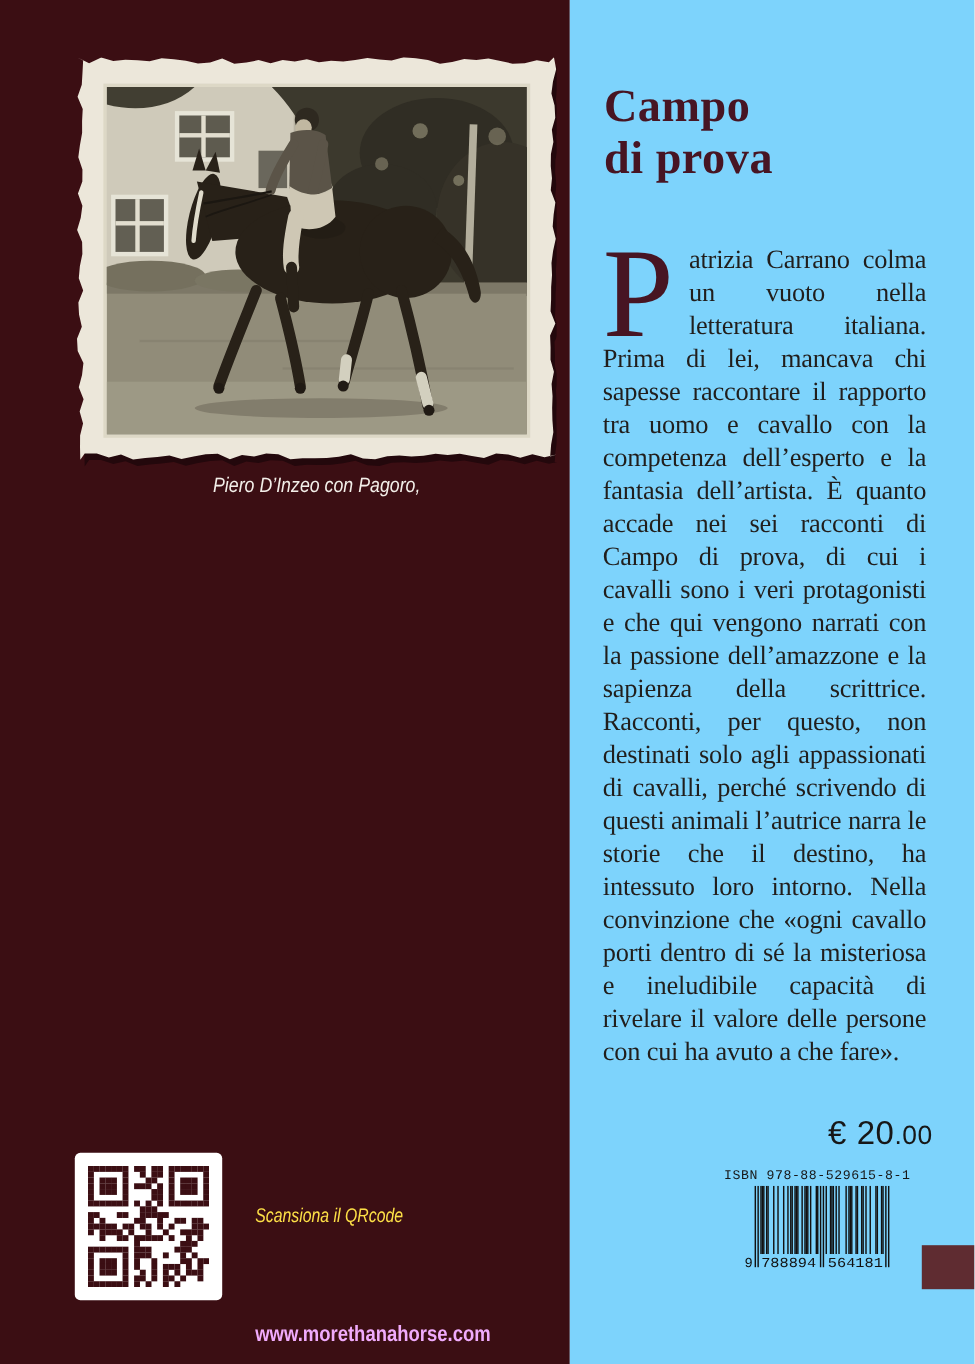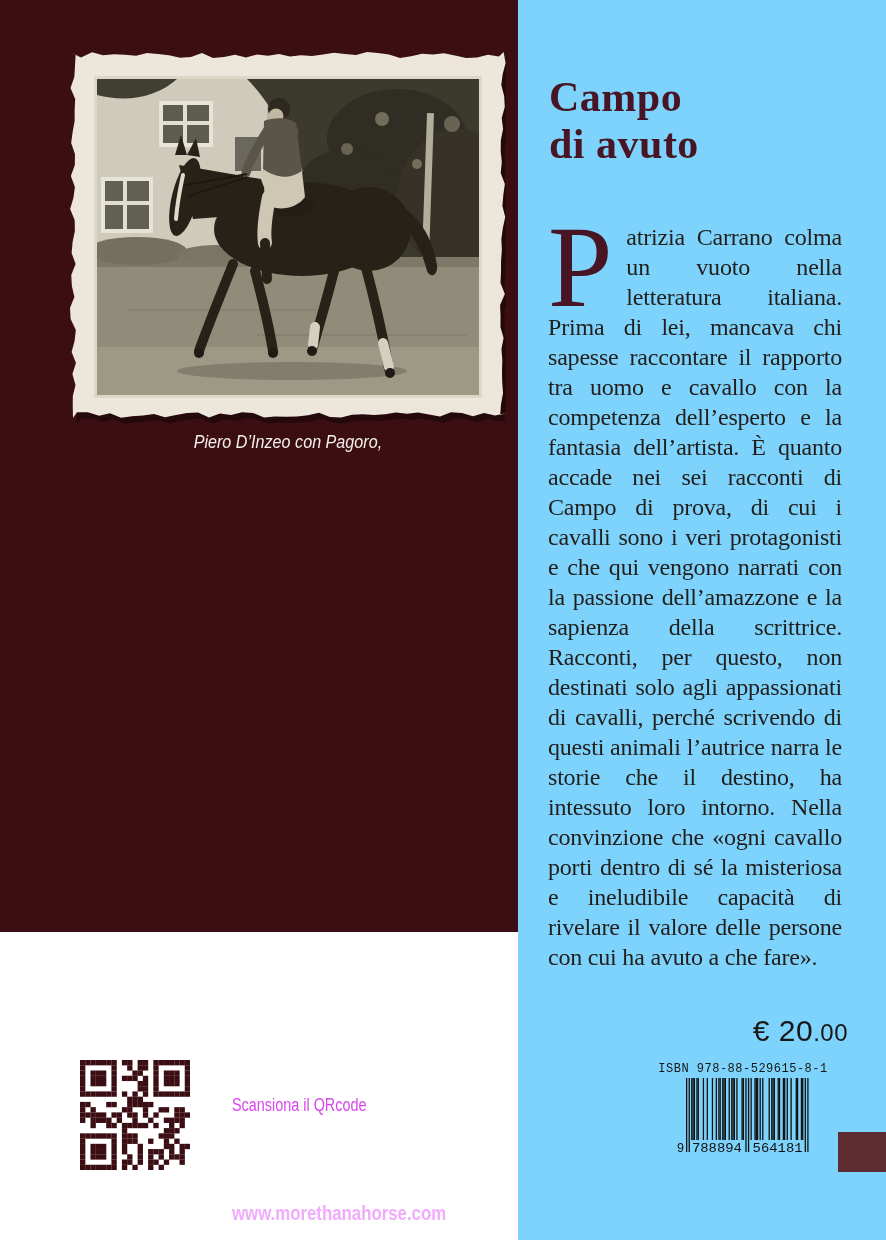--- a/index.html
+++ b/index.html
@@ -8,29 +8,29 @@
     --corner:#5f2c31;
     --cream:#ece7da;
     --ink:#211e1c;
   }
   *{margin:0;padding:0;box-sizing:border-box;}
   html,body{width:886px;background:#fff;}
   body{font-family:"Liberation Sans",sans-serif;}
   .cover{position:relative;width:886px;height:1240px;background:#fff;overflow:hidden;}
 
   
-  .left-panel{position:absolute;left:0;top:0;width:518px;height:932px;background:var(--maroon);}
+  .left-panel{position:absolute;left:0;top:0;width:518px;height:1240px;background:var(--maroon);}
   .photo{position:absolute;left:70px;top:52px;}
   .caption{position:absolute;left:70px;top:428px;width:436px;text-align:center;
     color:#f3efe9;font-style:italic;font-size:19px;line-height:27px;}
   .caption .cond{display:inline-block;transform:scaleX(.85);transform-origin:center;white-space:nowrap;}
 
   .qr-box{position:absolute;left:68px;top:1048px;width:134px;height:134px;background:#fff;border-radius:5px;}
   .qr-box svg{position:absolute;left:12px;top:12px;}
-  .scan-text{position:absolute;left:232px;top:1096px;color:#d946ef;font-size:18px;line-height:19px;}
+  .scan-text{position:absolute;left:232px;top:1096px;color:#fde047;font-size:18px;line-height:19px;font-style:italic;}
   .scan-text .cond{display:inline-block;transform:scaleX(.8);transform-origin:left;white-space:nowrap;}
   .website{position:absolute;left:232px;top:1200px;color:#f0abfc;font-size:20px;font-weight:bold;line-height:27px;}
   .website .cond{display:inline-block;transform:scaleX(.84);transform-origin:left;white-space:nowrap;}
 
   
   .right-panel{position:absolute;left:518px;top:0;width:368px;height:1240px;background:#7dd3fc;}
   .title{position:absolute;left:31px;top:74px;color:var(--title-maroon);
     font-family:"Liberation Serif",serif;font-weight:bold;font-size:42px;line-height:47px;letter-spacing:.5px;}
   .blurb{position:absolute;left:30px;top:222px;width:294px;
     font-family:"Liberation Serif",serif;font-size:24px;line-height:30px;letter-spacing:-0.2px;
@@ -374,21 +374,21 @@
     </div>
     <div class="website">
       <span class="cond">www.morethanahorse.com</span>
     </div>
   </aside>
 
   <main class="right-panel">
 
     <h1 class="title">
       <div>Campo</div>
-      <div>di avuto</div>
+      <div>di prova</div>
     </h1>
 
     <p class="blurb" id="blurb"><span class="dropcap">P</span><span>atrizia Carrano colma un vuoto nella letteratura italiana. Prima di lei, mancava chi sapesse raccontare il rapporto tra uomo e cavallo con la competenza dell’esperto e la fantasia dell’artista. È quanto accade nei sei racconti di </span><span class="it">Campo di prova</span><span>, di cui i cavalli sono i veri protagonisti e che qui vengono narrati con la passione dell’amazzone e la sapienza della scrittrice. Racconti, per questo, non destinati solo agli appassionati di cavalli, perché scrivendo di questi animali l’autrice narra le storie che il destino, ha intessuto loro intorno. Nella convinzione che </span><span class="it">«ogni cavallo porti dentro di sé la misteriosa e ineludibile capacità di rivelare il valore delle persone con cui ha avuto a che fare»</span><span>.</span></p>
 
     <div class="price"><span>€ </span><span>20</span><span class="cents">.00</span></div>
 
     <div class="isbn-label">ISBN 978-88-529615-8-1</div>
 
     <svg id="barcode" class="barcode" width="134" height="90" viewBox="0 0 134 90">
         <rect x="10.00" y="0" width="1.29" height="74" fill="#111"></rect>

